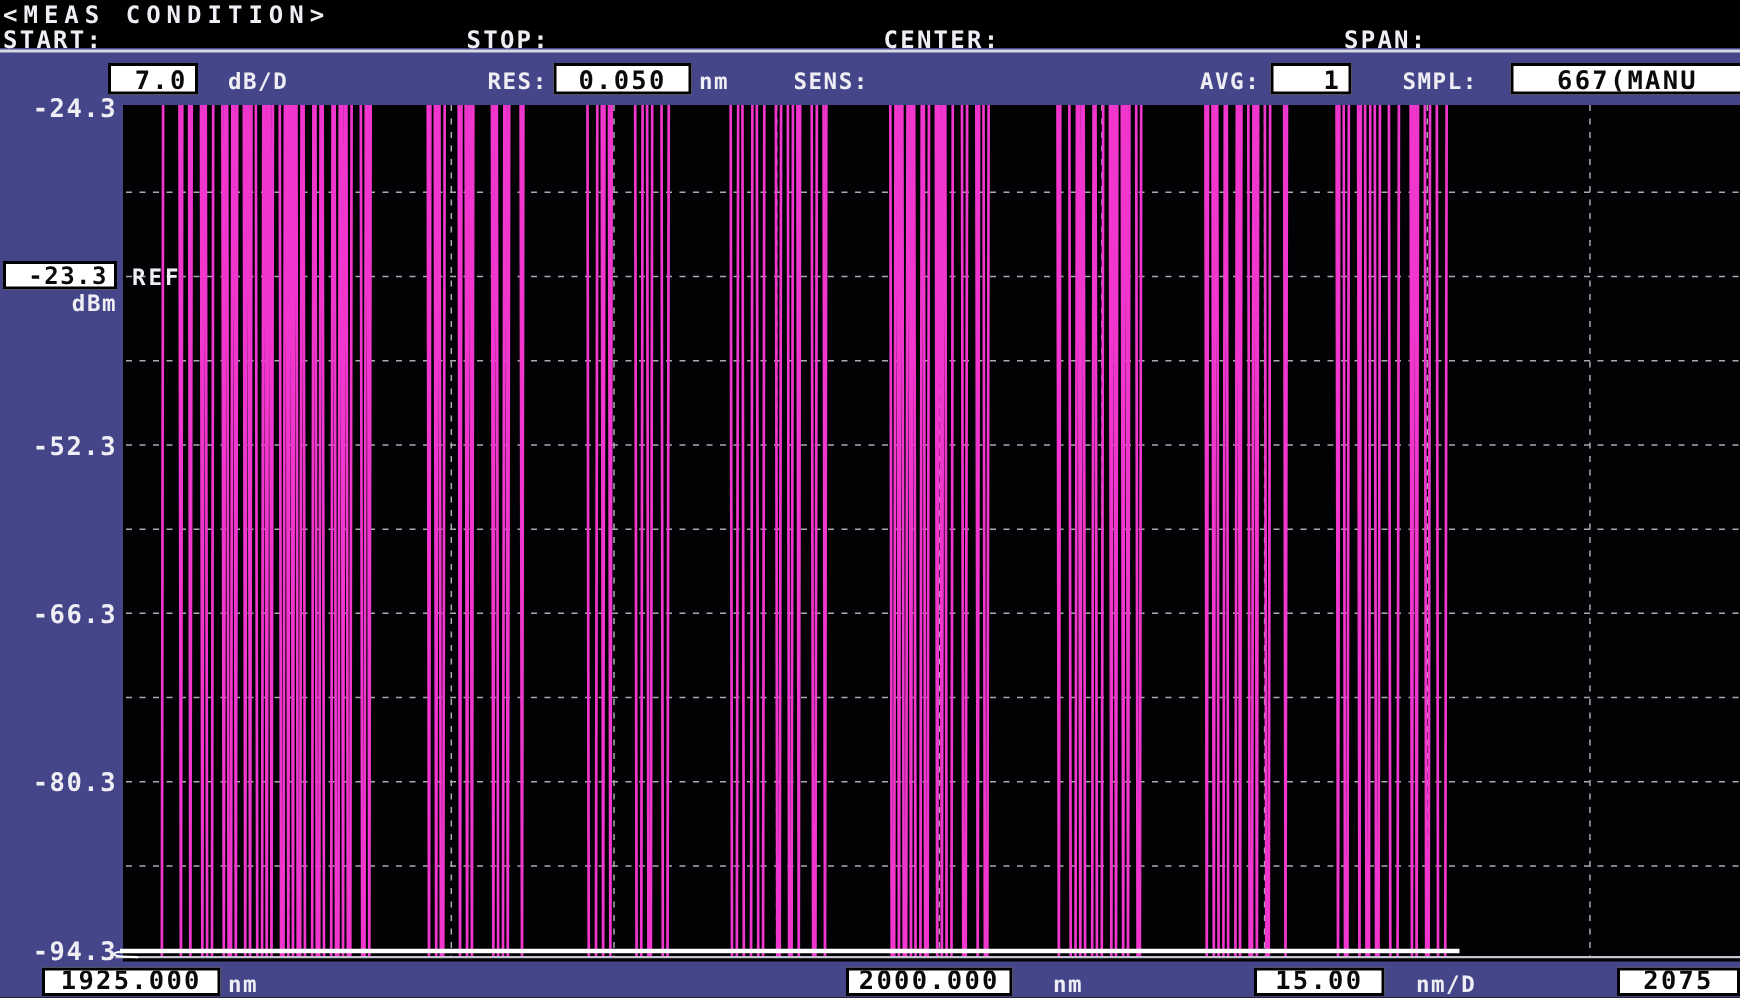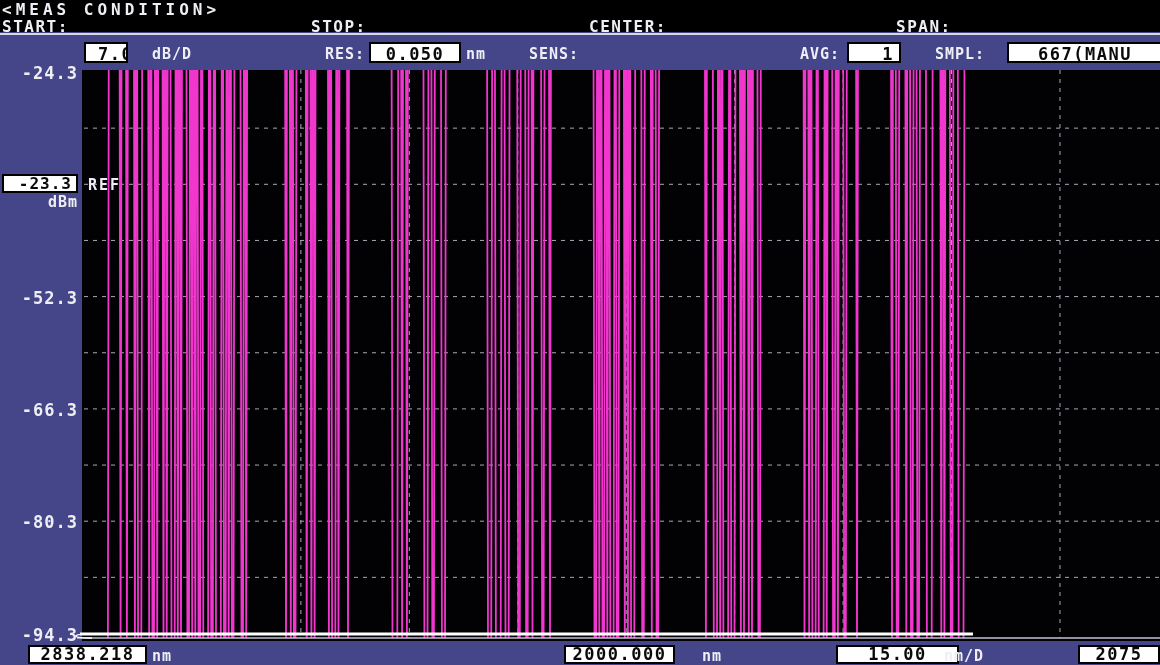--- a/index.html
+++ b/index.html
@@ -46,21 +46,21 @@
 
   <div class="hdr-black">
     <div class="abs t1">&lt;MEAS CONDITION&gt;</div>
     <div class="abs t2" style="left:2px">START:</div>
     <div class="abs t2" style="left:311px">STOP:</div>
     <div class="abs t2" style="left:589px">CENTER:</div>
     <div class="abs t2" style="left:896px">SPAN:</div>
     <div class="underline"></div>
   </div>
 
-  <div class="vbox r" style="left:84px;width:44px;padding-left:12px;">7.0</div>
+  <div class="vbox r" style="left:72px;width:60px;padding-left:12px;">7.0</div>
   <div class="abs lbl" style="left:152px">dB/D</div>
 
   <div class="abs lbl" style="left:325px">RES:</div>
   <div class="vbox c" style="left:369px;width:92px;">0.050</div>
   <div class="abs lbl" style="left:466px">nm</div>
 
   <div class="abs lbl" style="left:529px">SENS:</div>
 
   <div class="abs lbl" style="left:800px">AVG:</div>
   <div class="vbox r" style="left:847px;width:54px;">1</div>
@@ -102,21 +102,21 @@
 
   <div class="abs ylab" style="left:0;top:63px;">-24.3</div>
   <div class="abs ylab" style="left:0;top:288px;">-52.3</div>
   <div class="abs ylab" style="left:0;top:400px;">-66.3</div>
   <div class="abs ylab" style="left:0;top:512px;">-80.3</div>
   <div class="abs ylab" style="left:0;top:625px;">-94.3</div>
   <div class="refbox">-23.3</div>
   <div class="abs dbm">dBm</div>
   <div class="abs refmark">REF</div>
 
-  <div class="bbox" style="left:28px;width:119px;">2838.218</div>
+  <div class="bbox" style="left:28px;width:119px;">1925.000</div>
   <div class="abs bunit" style="left:152px;">nm</div>
   <div class="bbox" style="left:564px;width:111px;">2000.000</div>
   <div class="abs bunit" style="left:702px;">nm</div>
-  <div class="bbox" style="left:836px;width:123px;">15.00</div>
+  <div class="bbox" style="left:836px;width:87px;">15.00</div>
   <div class="abs bunit" style="left:944px;">nm/D</div>
   <div class="bbox" style="left:1078px;width:82px;">2075</div>
 
 </div>
 
 </body></html>

